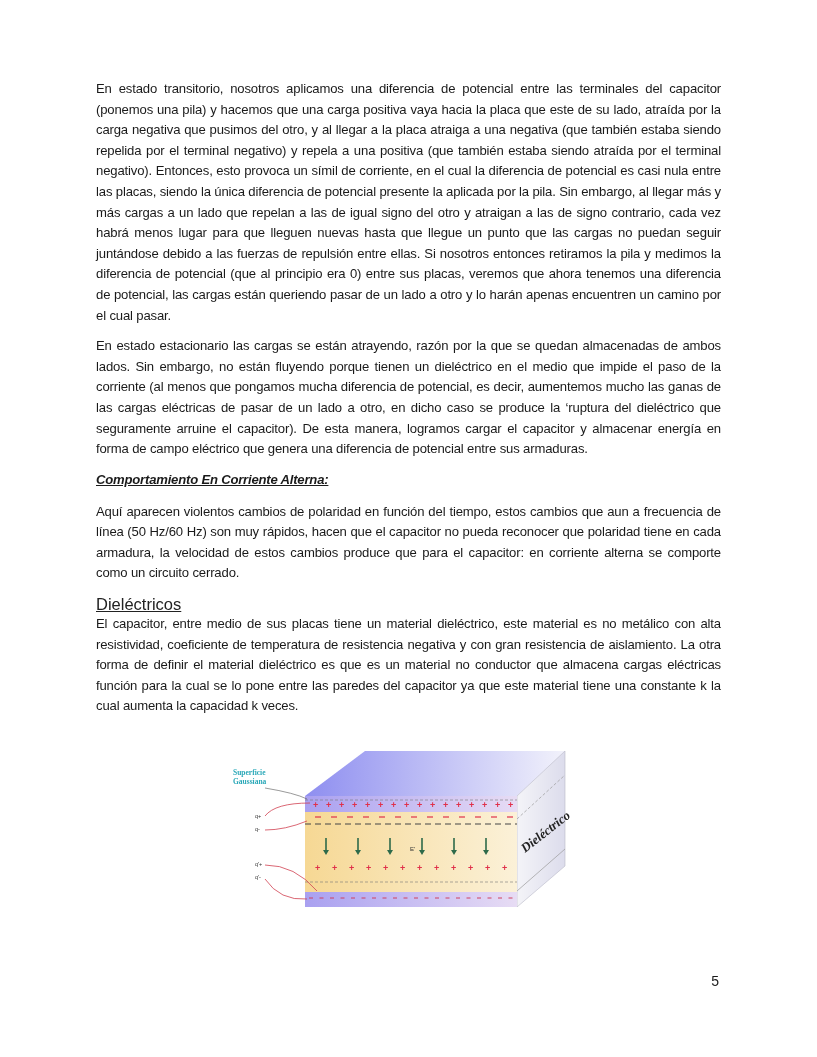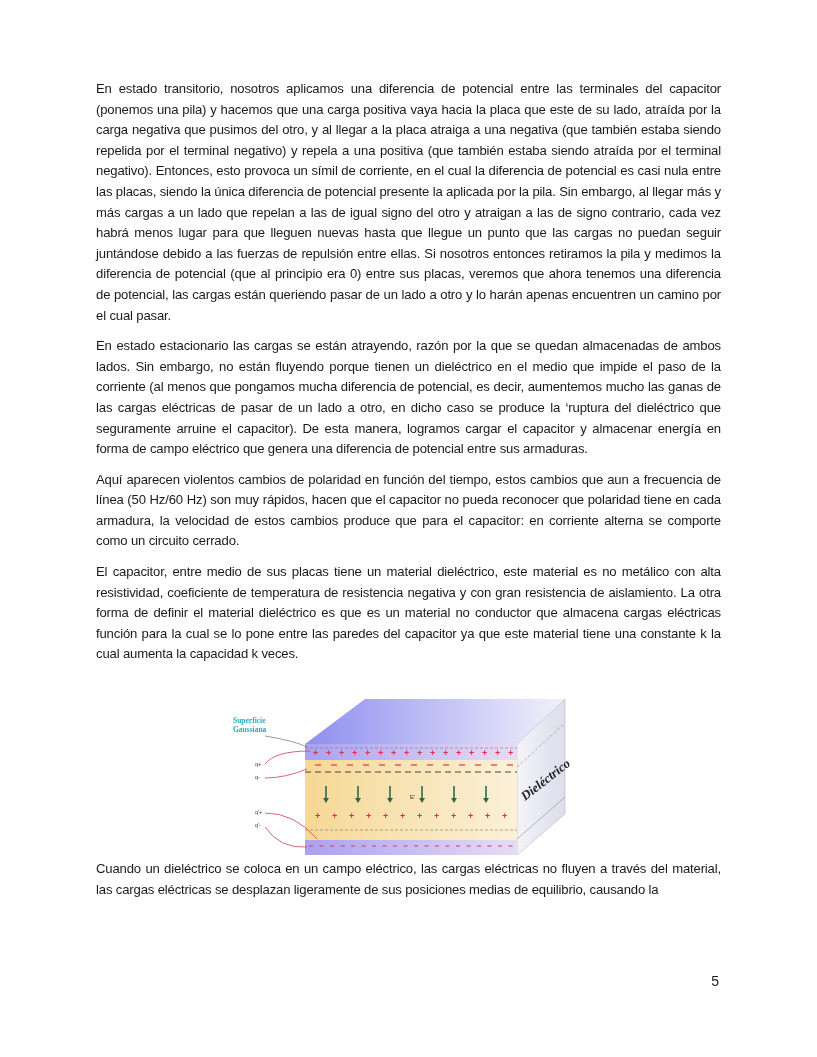--- a/index.html
+++ b/index.html
@@ -14,21 +14,23 @@
   .figure-wrap { position: relative; height: 170px; margin: 22px 0 2px 0; }
   .figure-wrap svg { position: absolute; left: 129px; top: 2px; }
   .page-num { position: absolute; right: 98px; top: 973px; font-size: 14px; }
 </style>
 </head>
 <body>
 
 <div class="page">
   <p class="p">En estado transitorio, nosotros aplicamos una diferencia de potencial entre las terminales del capacitor (ponemos una pila) y hacemos que una carga positiva vaya hacia la placa que este de su lado, atraída por la carga negativa que pusimos del otro, y al llegar a la placa atraiga a una negativa (que también estaba siendo repelida por el terminal negativo) y repela a una positiva (que también estaba siendo atraída por el terminal negativo). Entonces, esto provoca un símil de corriente, en el cual la diferencia de potencial es casi nula entre las placas, siendo la única diferencia de potencial presente la aplicada por la pila. Sin embargo, al llegar más y más cargas a un lado que repelan a las de igual signo del otro y atraigan a las de signo contrario, cada vez habrá menos lugar para que lleguen nuevas hasta que llegue un punto que las cargas no puedan seguir juntándose debido a las fuerzas de repulsión entre ellas. Si nosotros entonces retiramos la pila y medimos la diferencia de potencial (que al principio era 0) entre sus placas, veremos que ahora tenemos una diferencia de potencial, las cargas están queriendo pasar de un lado a otro y lo harán apenas encuentren un camino por el cual pasar.</p>
   <p class="p">En estado estacionario las cargas se están atrayendo, razón por la que se quedan almacenadas de ambos lados. Sin embargo, no están fluyendo porque tienen un dieléctrico en el medio que impide el paso de la corriente (al menos que pongamos mucha diferencia de potencial, es decir, aumentemos mucho las ganas de las cargas eléctricas de pasar de un lado a otro, en dicho caso se produce la ‘ruptura del dieléctrico que seguramente arruine el capacitor). De esta manera, logramos cargar el capacitor y almacenar energía en forma de campo eléctrico que genera una diferencia de potencial entre sus armaduras.</p>
+  <div class="subhead">Comportamiento En Corriente Alterna:</div>
   <p class="p">Aquí aparecen violentos cambios de polaridad en función del tiempo, estos cambios que aun a frecuencia de línea (50 Hz/60 Hz) son muy rápidos, hacen que el capacitor no pueda reconocer que polaridad tiene en cada armadura, la velocidad de estos cambios produce que para el capacitor: en corriente alterna se comporte como un circuito cerrado.</p>
+  <div class="h2">Dieléctricos</div>
   <p class="p">El capacitor, entre medio de sus placas tiene un material dieléctrico, este material es no metálico con alta resistividad, coeficiente de temperatura de resistencia negativa y con gran resistencia de aislamiento. La otra forma de definir el material dieléctrico es que es un material no conductor que almacena cargas eléctricas función para la cual se lo pone entre las paredes del capacitor ya que este material tiene una constante k la cual aumenta la capacidad k veces.</p>
 
   <div class="figure-wrap">
     <svg width="350" height="166" viewBox="0 0 350 166">
       <defs>
         <linearGradient id="topg" x1="0" y1="0" x2="1" y2="0">
           <stop offset="0" stop-color="#8e8ef0"></stop>
           <stop offset="1" stop-color="#f2f2fb"></stop>
         </linearGradient>
         <linearGradient id="plateg" x1="0" y1="0" x2="1" y2="0">
@@ -143,16 +145,15 @@
       <text x="30" y="90" font-size="5.5" fill="#333">q-</text>
       <text x="30" y="125" font-size="5.5" fill="#333">q'+</text>
       <text x="30" y="138" font-size="5.5" fill="#333">q'-</text>
       <path d="M40,75 Q50,62 85,62" fill="none" stroke="#d04050" stroke-width="0.8"></path>
       <path d="M40,89 Q60,89 82,80" fill="none" stroke="#d04050" stroke-width="0.8"></path>
       <path d="M40,124 Q70,124 92,150" fill="none" stroke="#d04050" stroke-width="0.8"></path>
       <path d="M40,138 Q55,160 82,158" fill="none" stroke="#d04050" stroke-width="0.8"></path>
     </svg>
   </div>
 
-  <p class="p">Cuando un dieléctrico se coloca en un campo eléctrico, las cargas eléctricas no fluyen a través del material, las cargas eléctricas se desplazan ligeramente de sus posiciones medias de equilibrio, causando la</p>
 </div>
 
 <div class="page-num">5</div>
 
 </body></html>

